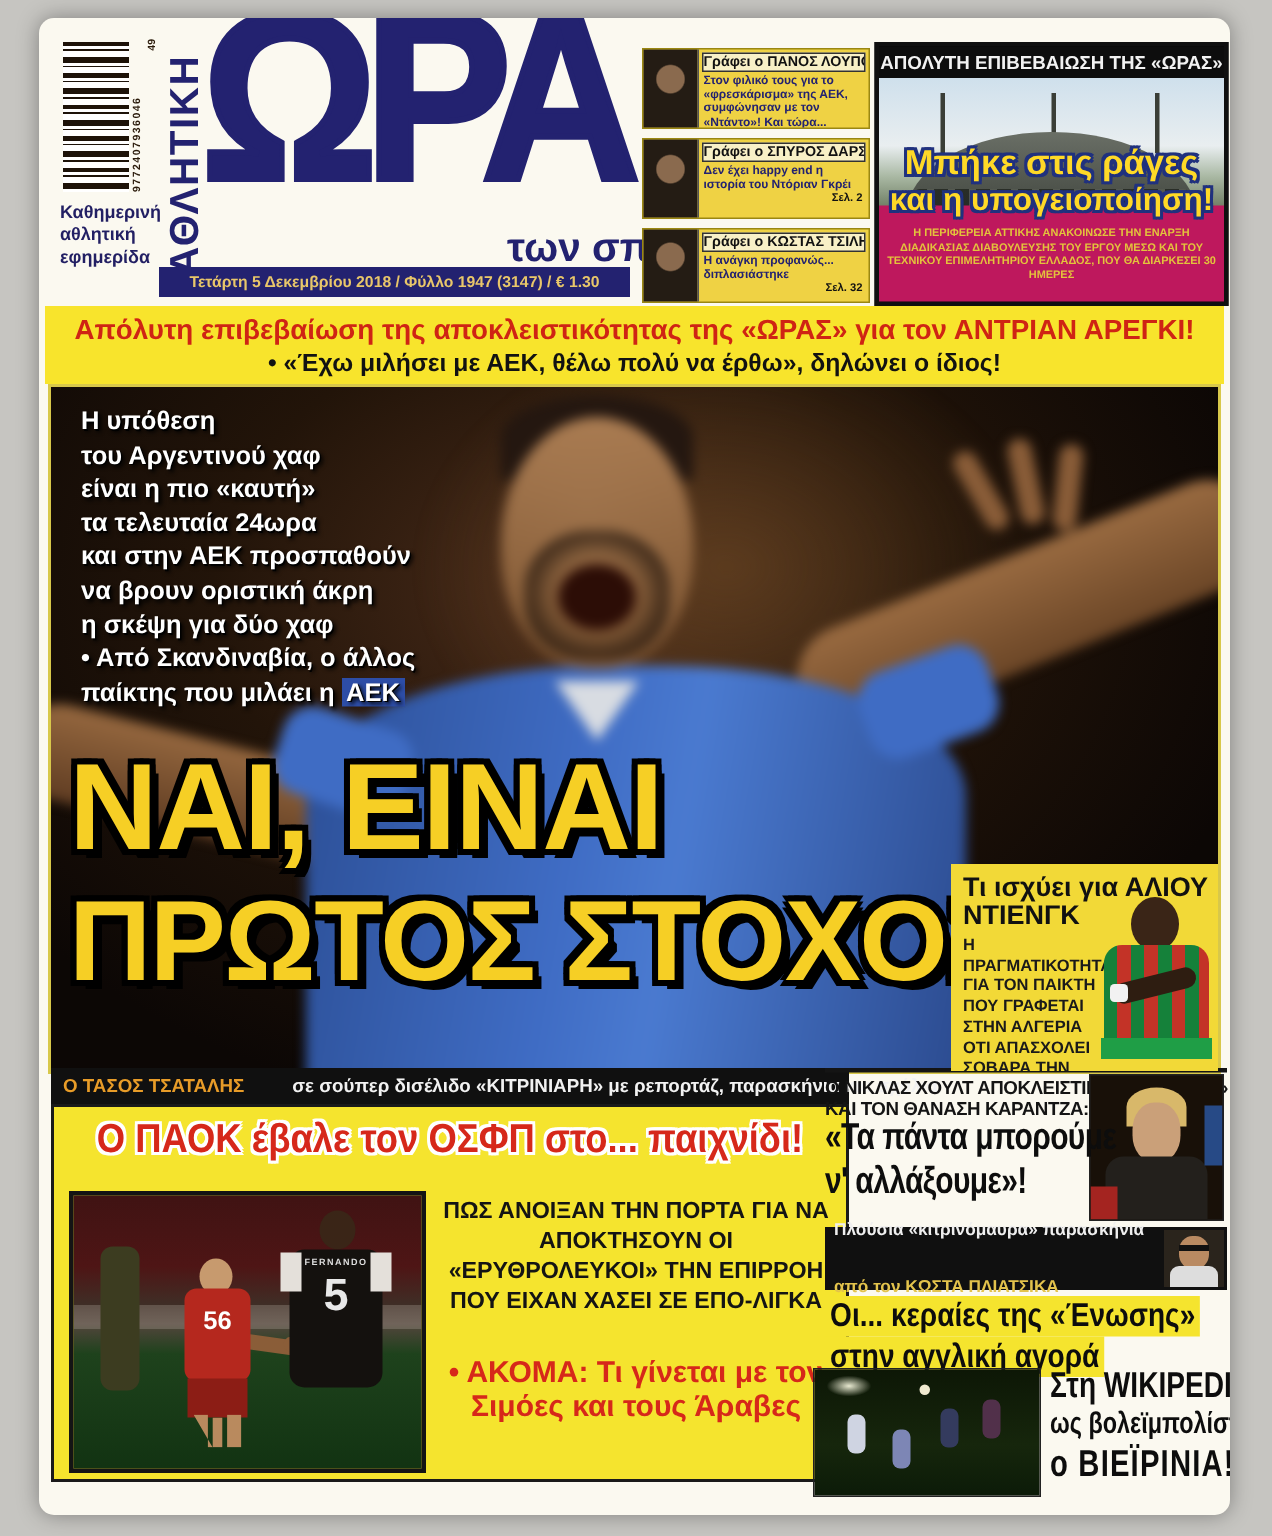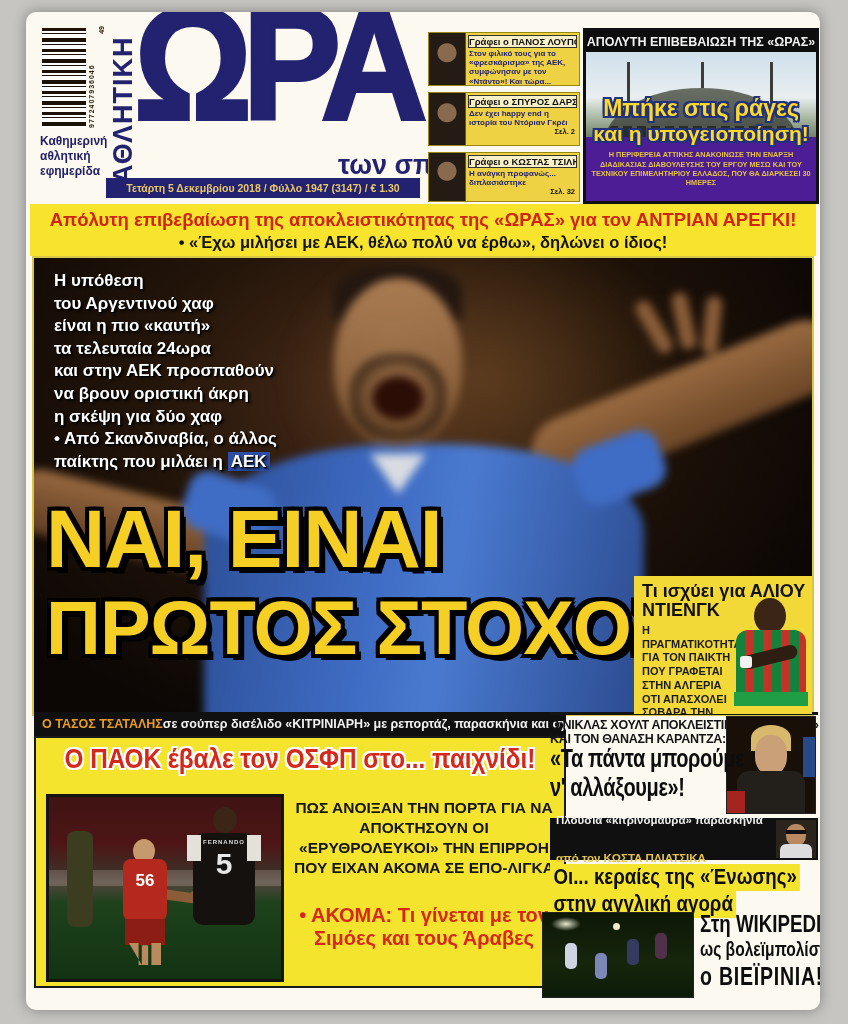--- a/index.html
+++ b/index.html
@@ -115,21 +115,21 @@
     background:radial-gradient(ellipse at 50% 100%, #2c4420, transparent 70%);
   }
   .stadium-headline{
     position:absolute;left:0;right:0;top:30px;text-align:center;z-index:3;
     font-weight:bold;color:#ffd927;line-height:1.12;
     text-shadow:2px 2px 0 #20317e,-2px -2px 0 #20317e,2px -2px 0 #20317e,-2px 2px 0 #20317e,0 2px 0 #20317e,2px 0 0 #20317e,0 -2px 0 #20317e,-2px 0 0 #20317e;
   }
   .stadium-headline .l1{font-size:23px;margin-top:35px;}
   .stadium-headline .l2{font-size:21px;}
   .stadium-footer{
-    position:absolute;left:0;right:0;bottom:0;height:30px;background:#4c1d95;
+    position:absolute;left:0;right:0;bottom:0;height:30px;background:#be185d;
     color:#e3c33c;font-size:7.3px;font-weight:bold;text-align:center;
     display:flex;align-items:center;justify-content:center;padding:17px 4px;line-height:1.3;
   }
 
   
   .banner{
     left:4px;top:192px;width:786px;height:52px;background:#f8e42c;
     display:flex;flex-direction:column;align-items:center;justify-content:center;gap:2px;
   }
   .banner .b1{color:#cf2414;font-size:18.5px;font-weight:bold;white-space:nowrap;}
@@ -192,21 +192,21 @@
     background:repeating-linear-gradient(90deg,#15813a 0 9px,#c33327 9px 18px);}
   .dieng-arm{position:absolute;left:8px;top:52px;width:56px;height:14px;border-radius:7px;
     background:#2e1d11;transform:rotate(-14deg);}
   .dieng-band{position:absolute;left:6px;top:58px;width:12px;height:12px;background:#f2f2f2;border-radius:3px;}
   .dieng-strip{position:absolute;left:0;bottom:0;width:100%;height:14px;background:#1f9e46;}
 
   
   .tstrip{
     left:8px;top:700px;width:532px;height:24px;background:#101010;
     display:flex;align-items:center;padding-left:8px;box-sizing:border-box;
-    font-size:12.5px;font-weight:bold;white-space:nowrap;
+    font-size:12.5px;font-weight:bold;white-space:nowrap;gap:32px;
   }
   .tstrip .nm{color:#e89c28;}
   .tstrip .rs{color:#f2f2f2;}
 
   
   .paokbox{
     left:8px;top:724px;width:532px;height:252px;background:#f5e42e;
     border:2px solid #1a1a1a;box-sizing:border-box;
   }
   .paok-headline{
@@ -439,21 +439,21 @@
       <div class="pk-black">
         <div class="head"></div>
         <div class="body"></div>
         <div class="sh" style="left:0;"></div>
         <div class="sh" style="right:0;"></div>
         <div class="nm">FERNANDO</div>
         <div class="num">5</div>
       </div>
     </div>
 
-    <div class="paok-body">ΠΩΣ ΑΝΟΙΞΑΝ ΤΗΝ ΠΟΡΤΑ ΓΙΑ ΝΑ ΑΠΟΚΤΗΣΟΥΝ ΟΙ «ΕΡΥΘΡΟΛΕΥΚΟΙ» ΤΗΝ ΕΠΙΡΡΟΗ ΠΟΥ ΕΙΧΑΝ ΑΚΟΜΑ ΣΕ ΕΠΟ-ΛΙΓΚΑ</div>
+    <div class="paok-body">ΠΩΣ ΑΝΟΙΞΑΝ ΤΗΝ ΠΟΡΤΑ ΓΙΑ ΝΑ ΑΠΟΚΤΗΣΟΥΝ ΟΙ «ΕΡΥΘΡΟΛΕΥΚΟΙ» ΤΗΝ ΕΠΙΡΡΟΗ ΠΟΥ ΕΙΧΑΝ ΧΑΣΕΙ ΣΕ ΕΠΟ-ΛΙΓΚΑ</div>
     <div class="paok-bullet">• ΑΚΟΜΑ: Τι γίνεται με τον Σιμόες και τους Άραβες</div>
   </div>
 
   <div class="abs hult-kicker">
     <div>Ο ΝΙΚΛΑΣ ΧΟΥΛΤ ΑΠΟΚΛΕΙΣΤΙΚΑ ΣΤΗΝ «ΩΡΑ»</div>
     <div>ΚΑΙ ΤΟΝ ΘΑΝΑΣΗ ΚΑΡΑΝΤΖΑ:</div>
   </div>
   <div class="abs hult-headline">
     <div>«Τα πάντα μπορούμε</div>
     <div>ν' αλλάξουμε»!</div>

